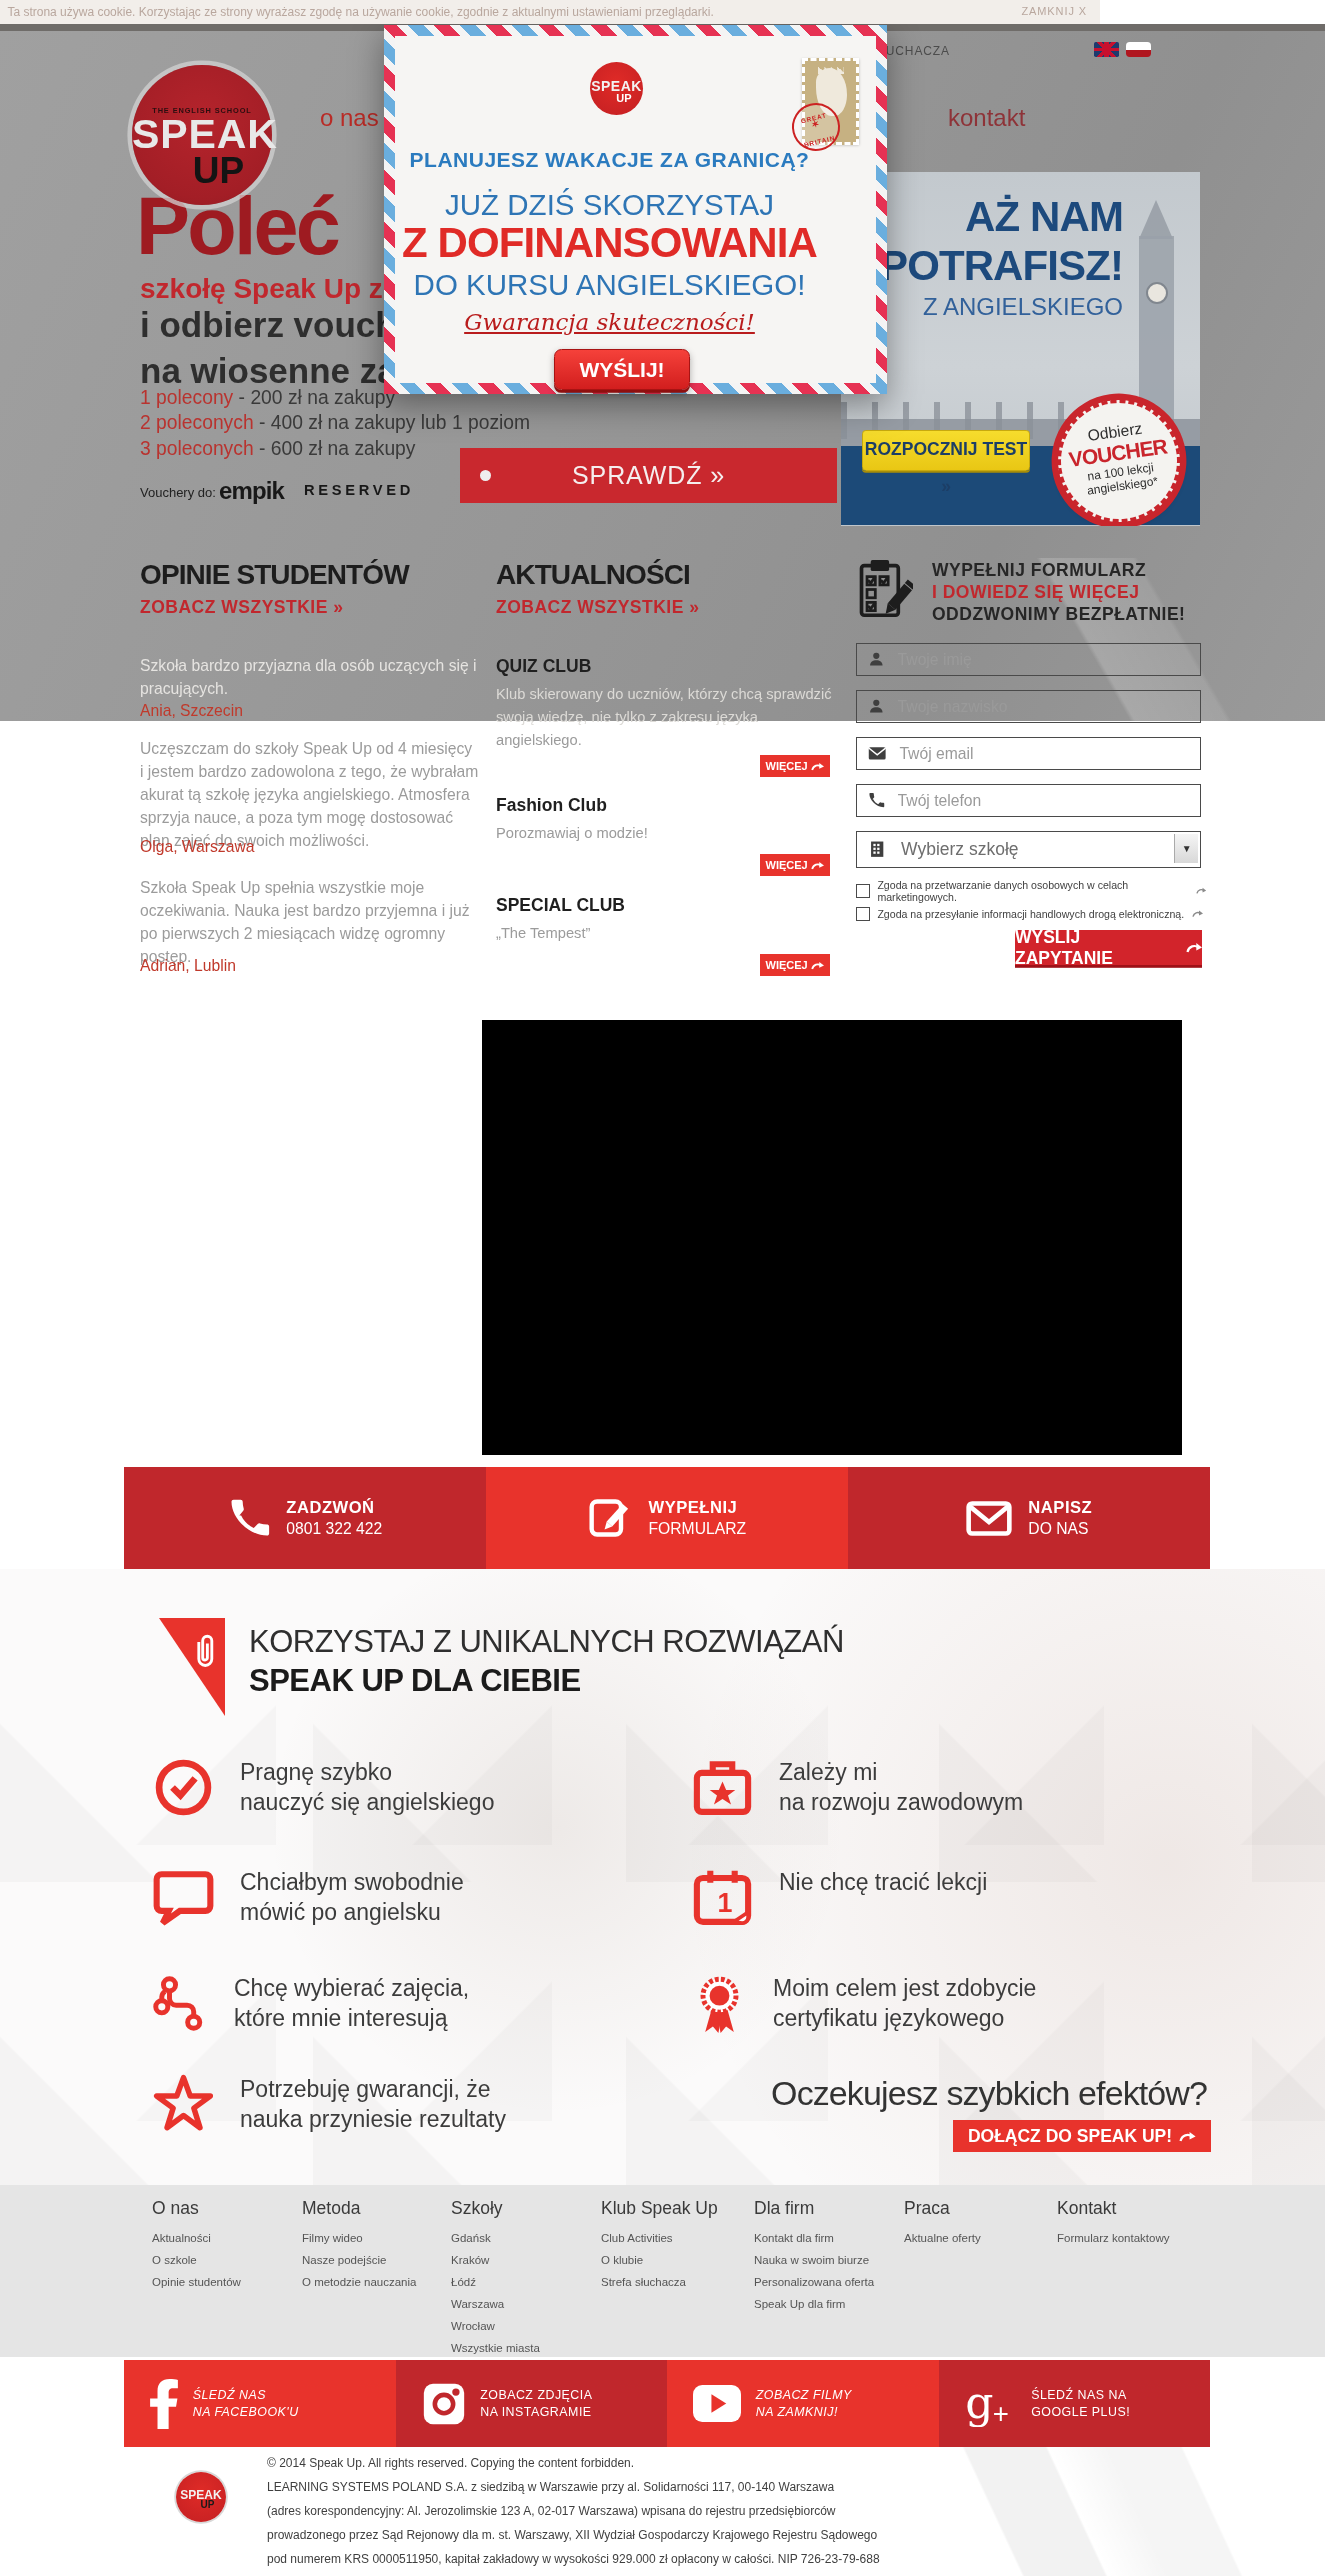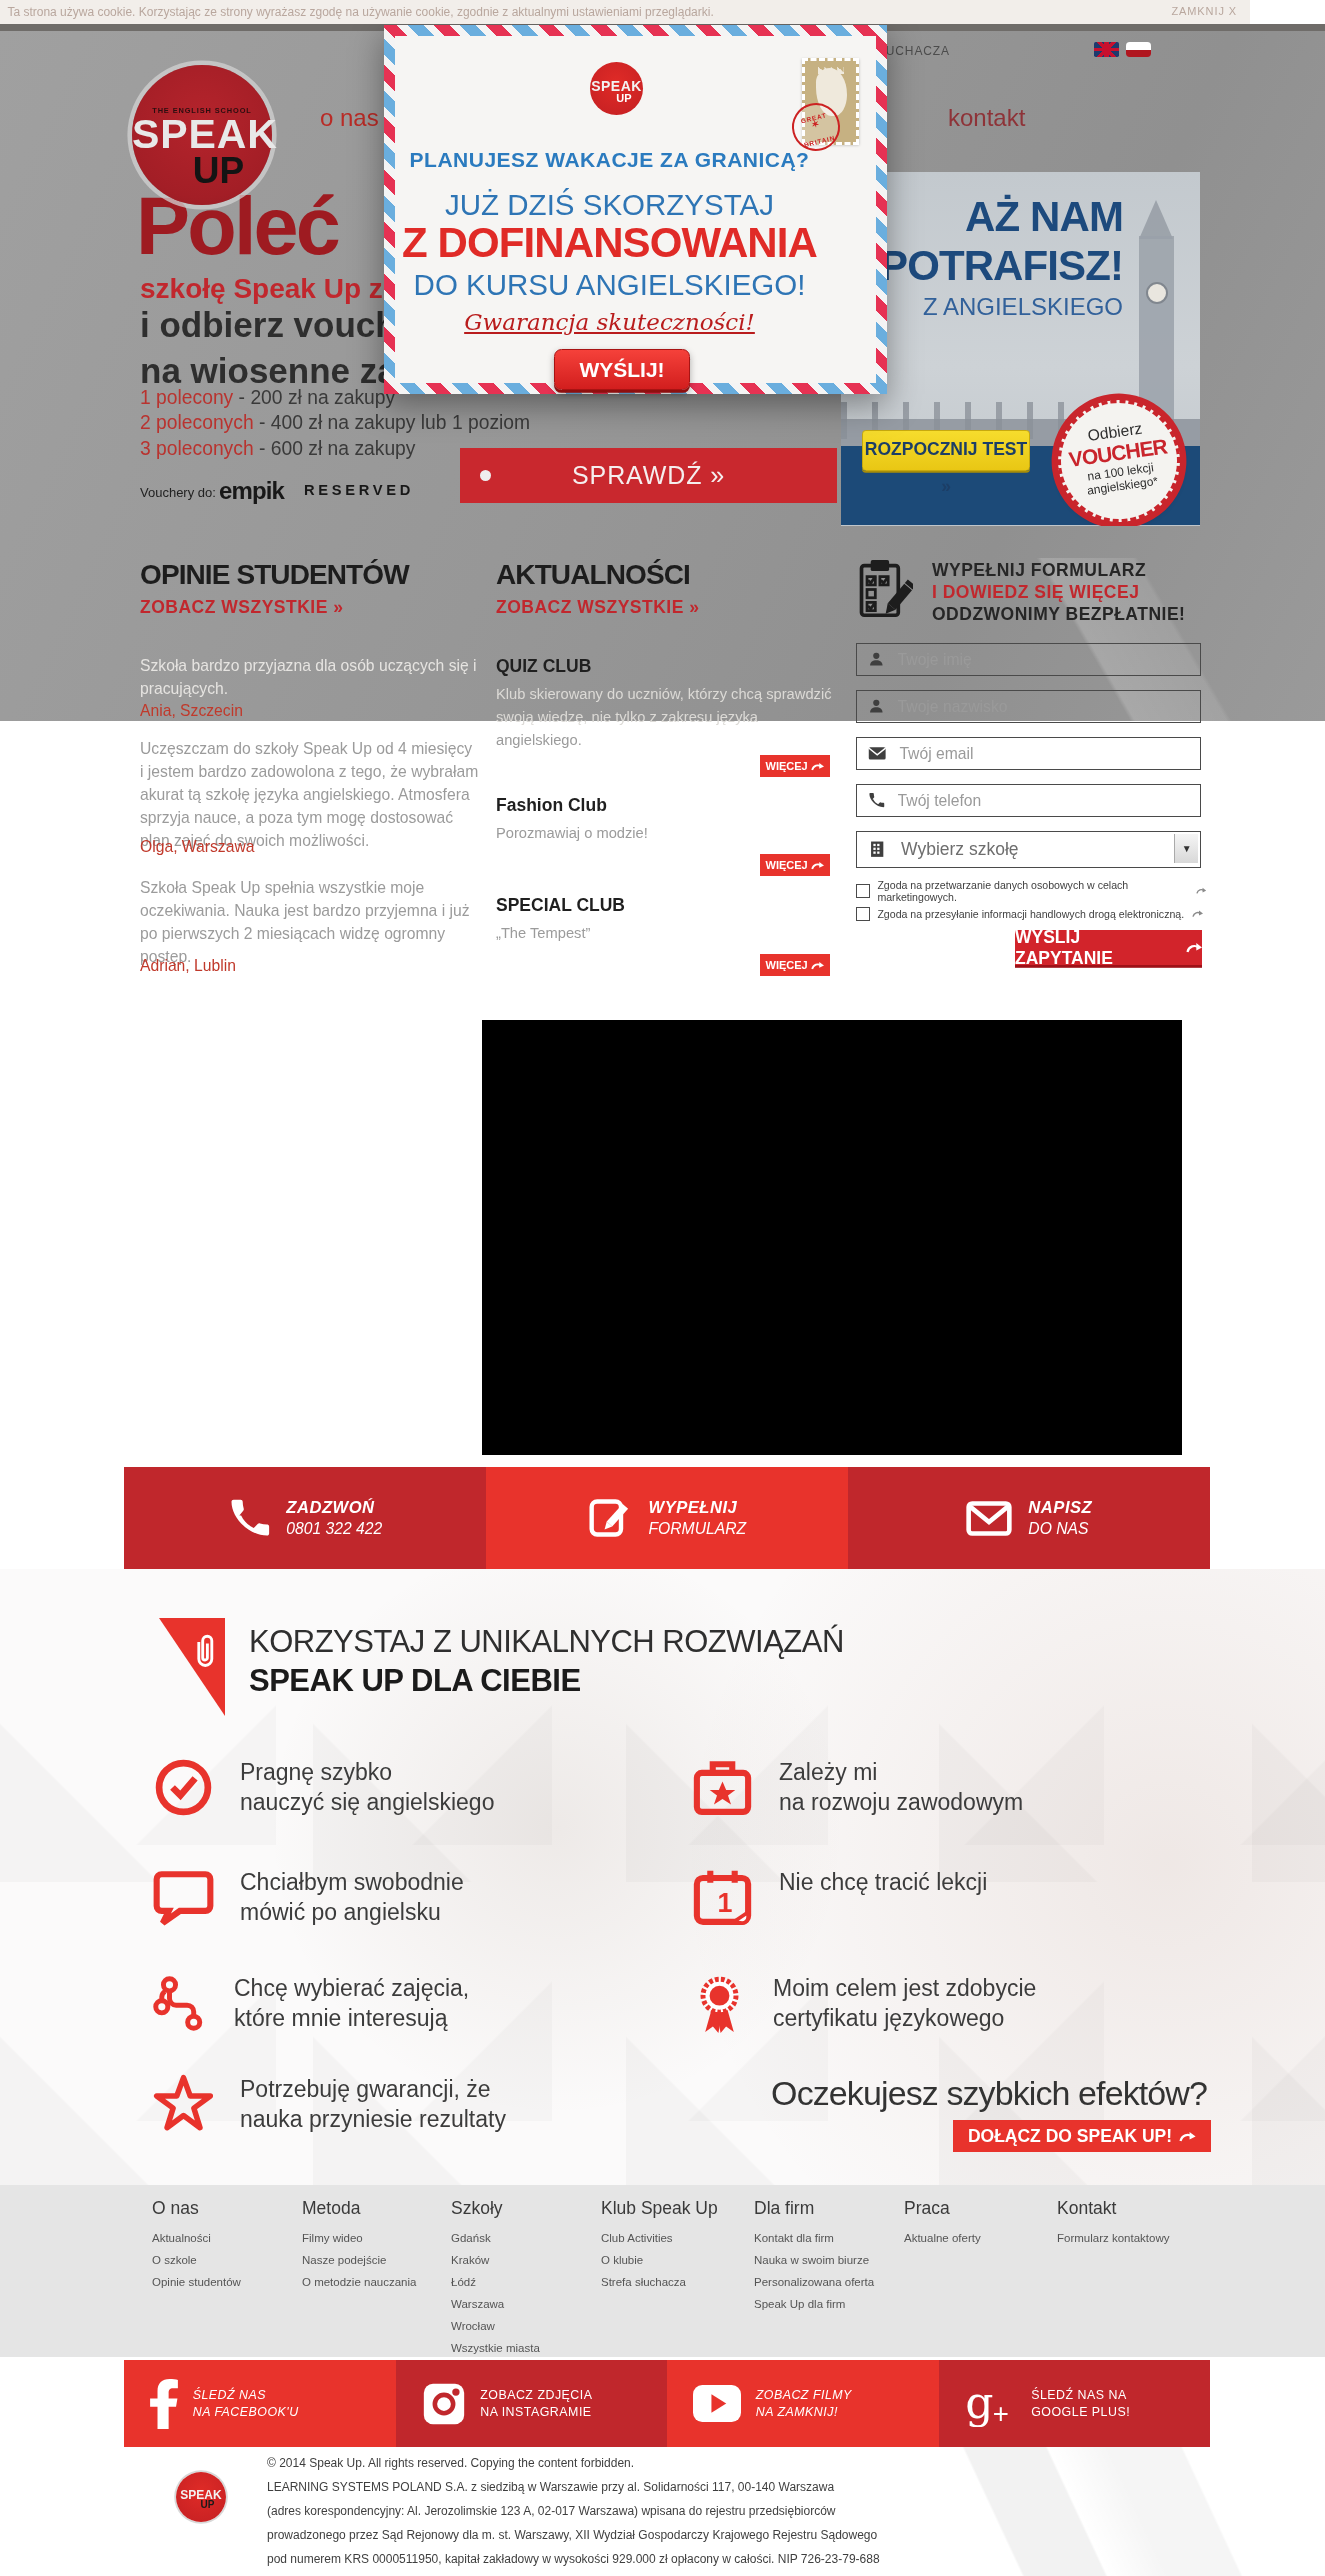--- a/index.html
+++ b/index.html
@@ -1,21 +1,21 @@
 <!DOCTYPE html>
 <html style="font-size:14.7px"><head>
 <meta charset="utf-8">
 <style>
   * { margin:0; padding:0; box-sizing:border-box; }
   body { background:#ffffff; font-family:"Liberation Sans", sans-serif; }
   #page { position:relative; width:1326px; height:2576px; margin:0 auto; overflow:hidden; background:#ffffff; }
   .abs { position:absolute; }
 
   
-  #cookie-bar { left:0; top:0; width:1250px; height:24px; background:#f2eeea; z-index:60; }
+  #cookie-bar { left:0; top:0; width:1100px; height:24px; background:#f2eeea; z-index:60; }
   #cookie-text { left:7.4px; top:4.6px; font-size:12px; color:#b9a79e; }
   #cookie-close { right:13px; top:4.6px; font-size:11px; color:#b9a79e; cursor:pointer; letter-spacing:0.9px; }
 
   
   #gray-band { left:0; top:24px; width:1326px; height:697px;
     background:linear-gradient(115deg,#a0a0a0 0%,#979797 45%,#909090 75%,#9a9a9a 100%); }
   #gray-band::after { content:""; position:absolute; right:0; top:534px; width:387px; height:166px;
     background:linear-gradient(60deg, transparent 40%, rgba(255,255,255,.18) 41%, rgba(255,255,255,.10) 60%, transparent 61%); }
   #dark-strip { left:0; top:24px; width:1326px; height:7.4px; background:#6f6c69; }
 
@@ -152,21 +152,21 @@
   .cb { width:14px; height:14px; border:1.8px solid #4a4a4a; background:transparent; flex:0 0 auto; cursor:pointer; }
   .consent .lbl { font-size:10.6px; color:#3f3f3f; }
   #submit-btn { left:1015px; top:930px; width:187px; height:35px; background:#d2242b; cursor:pointer;
     box-shadow:0 2.8px 0 #9e1118; color:#fff; font-size:17.5px; font-weight:bold;
     display:flex; align-items:center; justify-content:center; gap:7.4px; }
 
   
   #video-box { left:482px; top:1020px; width:700px; height:435px; background:#000; cursor:pointer; }
 
   
-  #contact-bar { left:124px; top:1467px; width:1086px; height:102px; display:flex;font-style:italic; }
+  #contact-bar { left:124px; top:1467px; width:1086px; height:102px; display:flex; }
   .cseg { width:362px; height:102px; display:flex; align-items:center; justify-content:center; gap:16.6px; cursor:pointer; }
   .cseg.dark { background:#c0272c; } .cseg.bright { background:#e8332c; }
   .cseg .ct1 { font-size:16.6px; font-weight:bold; color:#fff; letter-spacing:0.5px; }
   .cseg .ct2 { font-size:15.7px; color:#fff; margin-top:2.8px; }
 
   
   #features { left:0; top:1569px; width:1326px; height:616px; background:#fbfafa; overflow:hidden; }
   #features .pattern { position:absolute; inset:0;
     background:
       radial-gradient(circle at 42% 42%, rgba(120,90,70,.10), transparent 34%),

